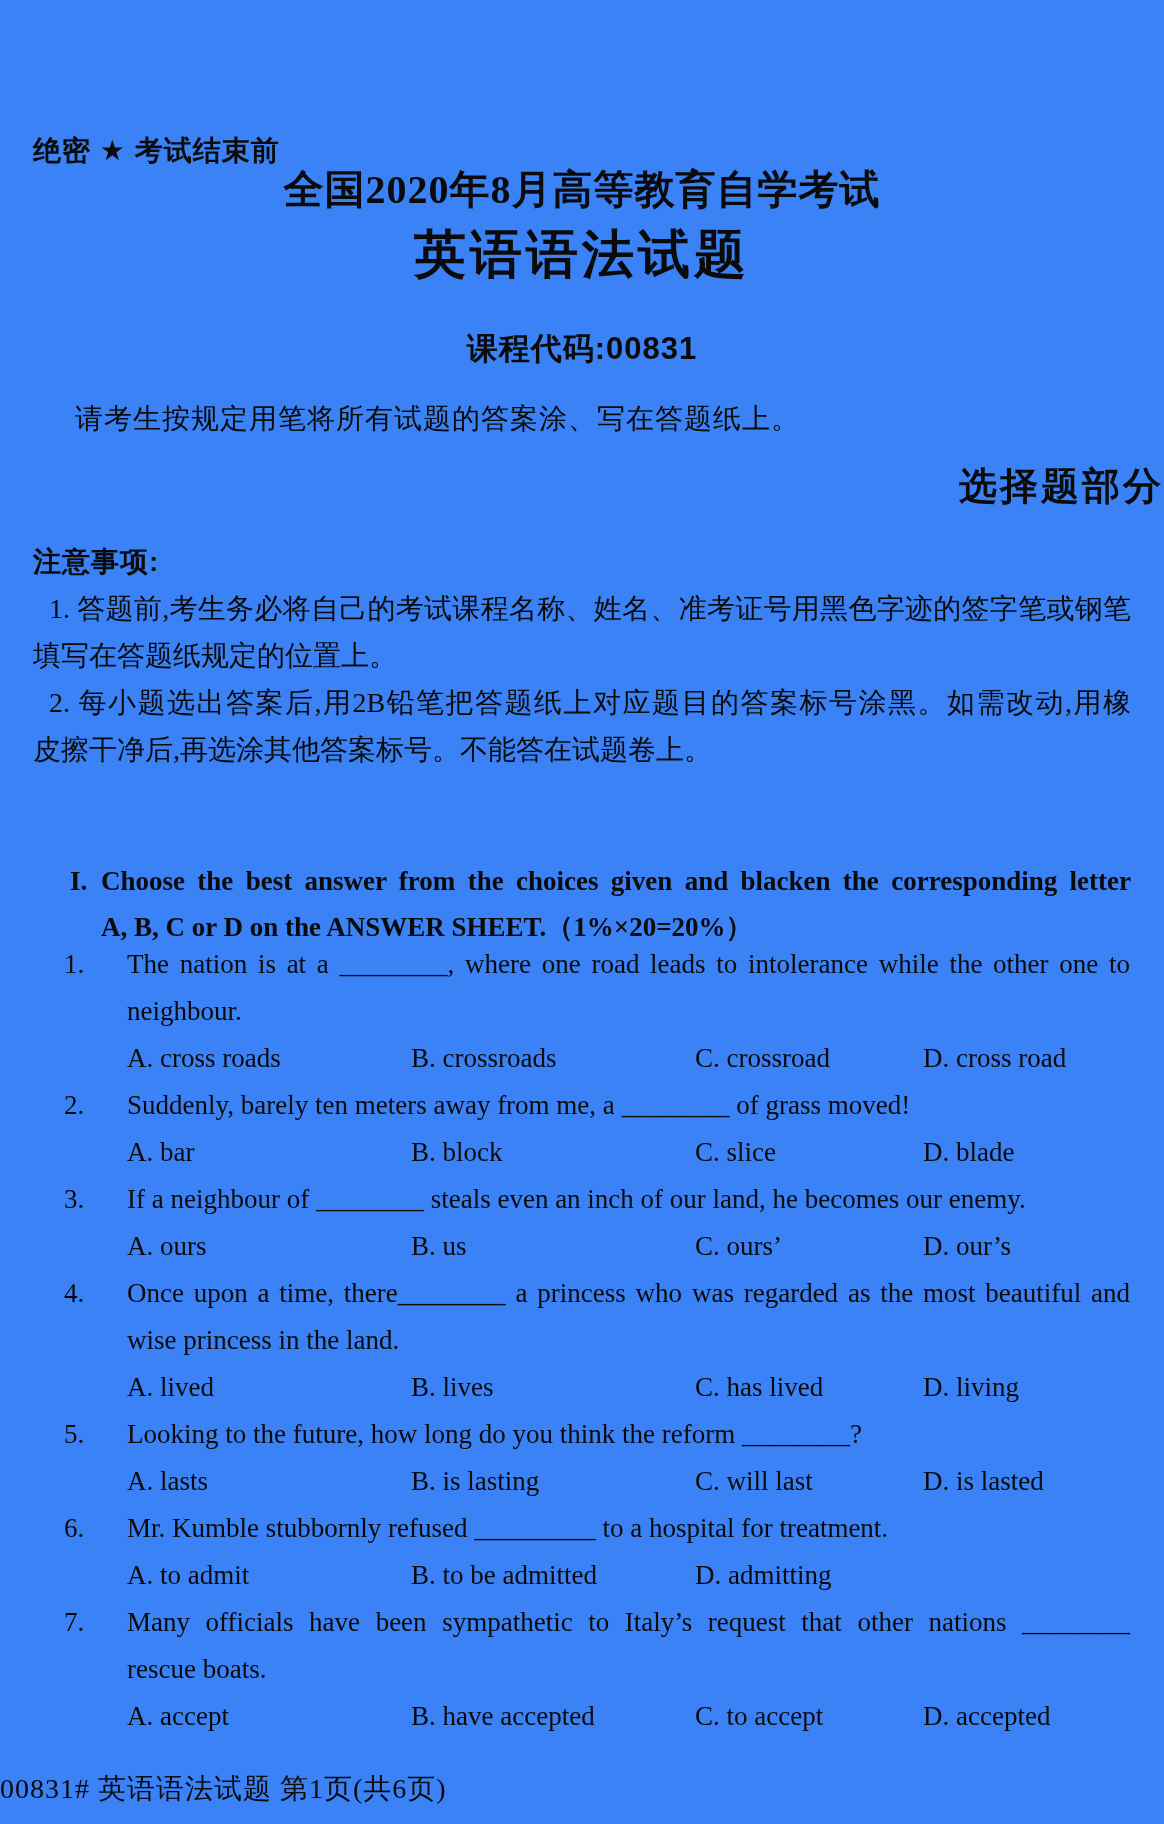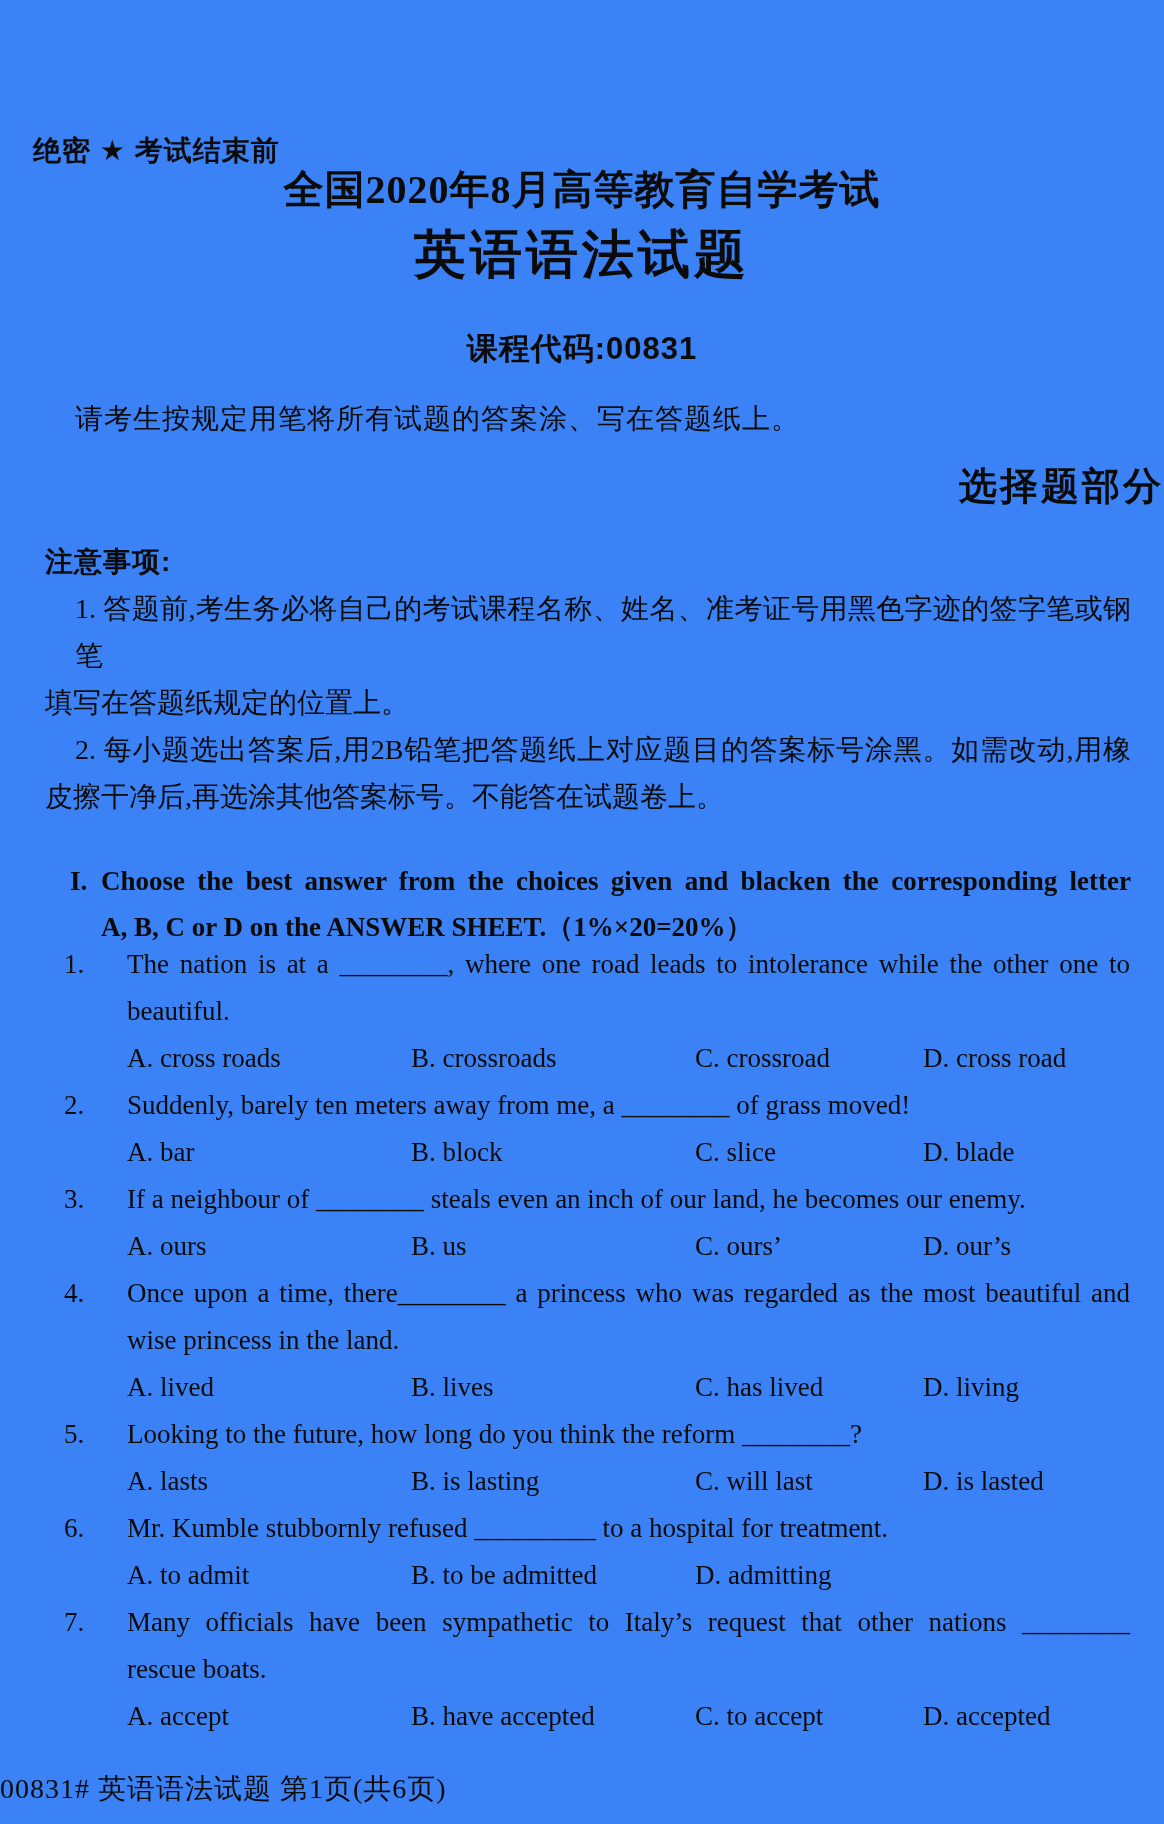--- a/index.html
+++ b/index.html
@@ -41,22 +41,22 @@
   }
   .section-part-title {
     position:absolute; left:0; top:461px; width:100%;
     text-align:right; font-size:38px; font-weight:600; letter-spacing:3px;
   }
 
   .notes {
     position:absolute; left:0; top:538px; width:1164px;
     font-size:28px; line-height:47px;
   }
-  .note-line { padding-left:45px; padding-right:33px; }
-  .note-line.indent { padding-left:75px; }
+  .note-line { padding-left:33px; padding-right:33px; }
+  .note-line.indent { padding-left:49px; }
   .note-line.fill { text-align:justify; text-align-last:justify; }
   .notes-title { font-weight:700; letter-spacing:1px; }
 
   .sec1-heading {
     position:absolute; left:0; top:858px; width:1164px;
     font-size:27px; font-weight:700; line-height:46px;
   }
   .sec1-heading .roman {
     position:absolute; left:70px; top:0;
   }
@@ -110,21 +110,21 @@
     <span class="roman">I.</span>
     <div class="heading-line fill">Choose the best answer from the choices given and blacken the corresponding letter</div>
     <div class="heading-line">A, B, C or D on the ANSWER SHEET.（1%×20=20%）</div>
   </div>
 
   <div class="questions serif">
   <div class="q">
     <span class="qnum">1.</span>
     <div class="qlines">
           <div class="qline fill">The nation is at a ________, where one road leads to intolerance while the other one to</div>
-          <div class="qline">beautiful.</div>
+          <div class="qline">neighbour.</div>
         </div>
     <div class="opts">
           <div class="opt opt0">A. cross roads</div>
           <div class="opt opt1">B. crossroads</div>
           <div class="opt opt2">C. crossroad</div>
           <div class="opt opt3">D. cross road</div>
         </div>
   </div>
 
   <div class="q">

